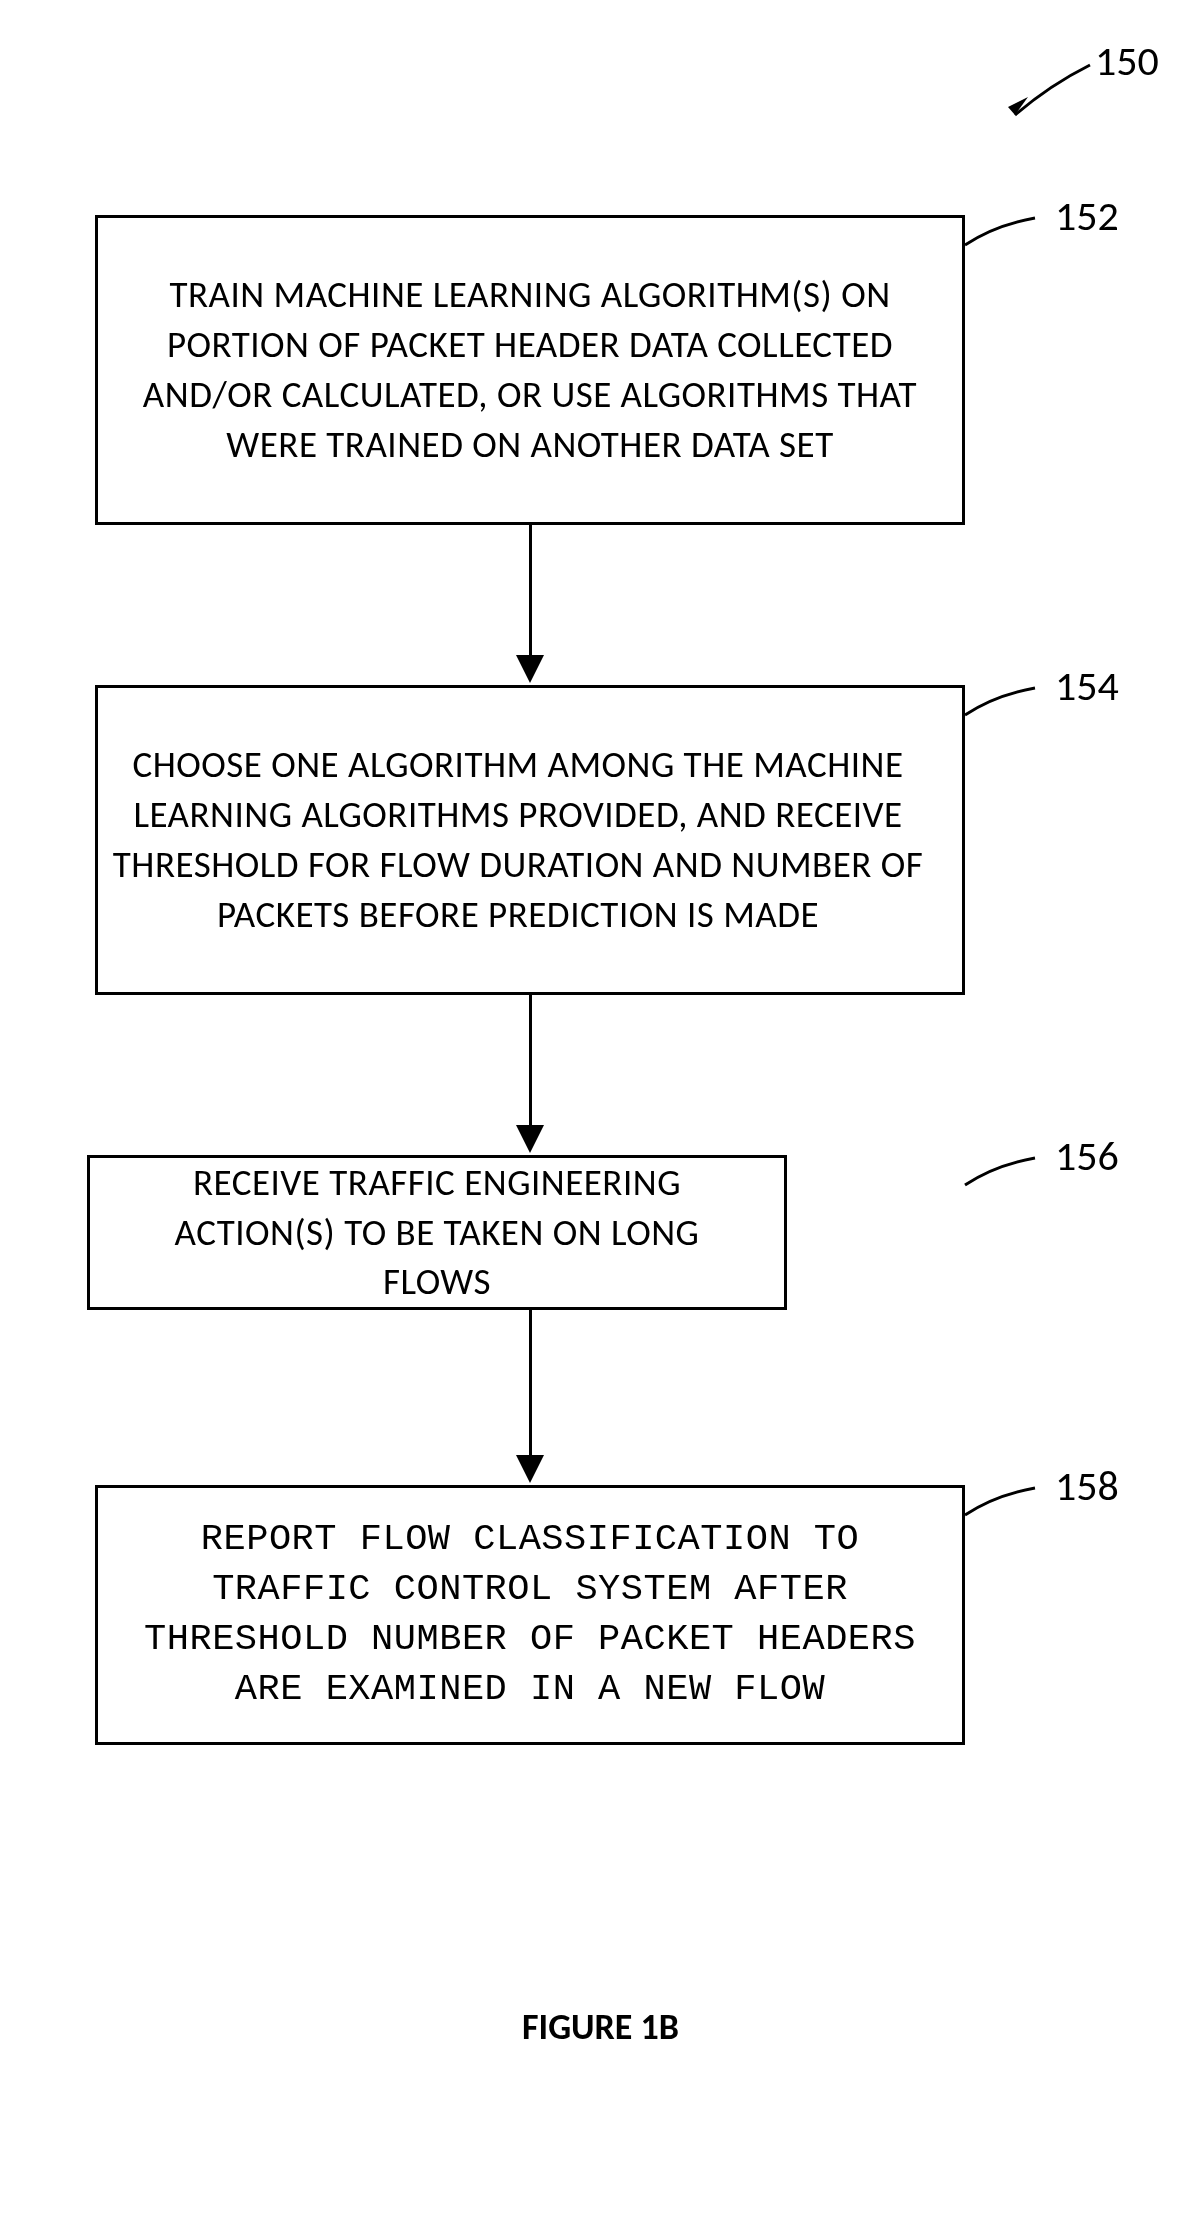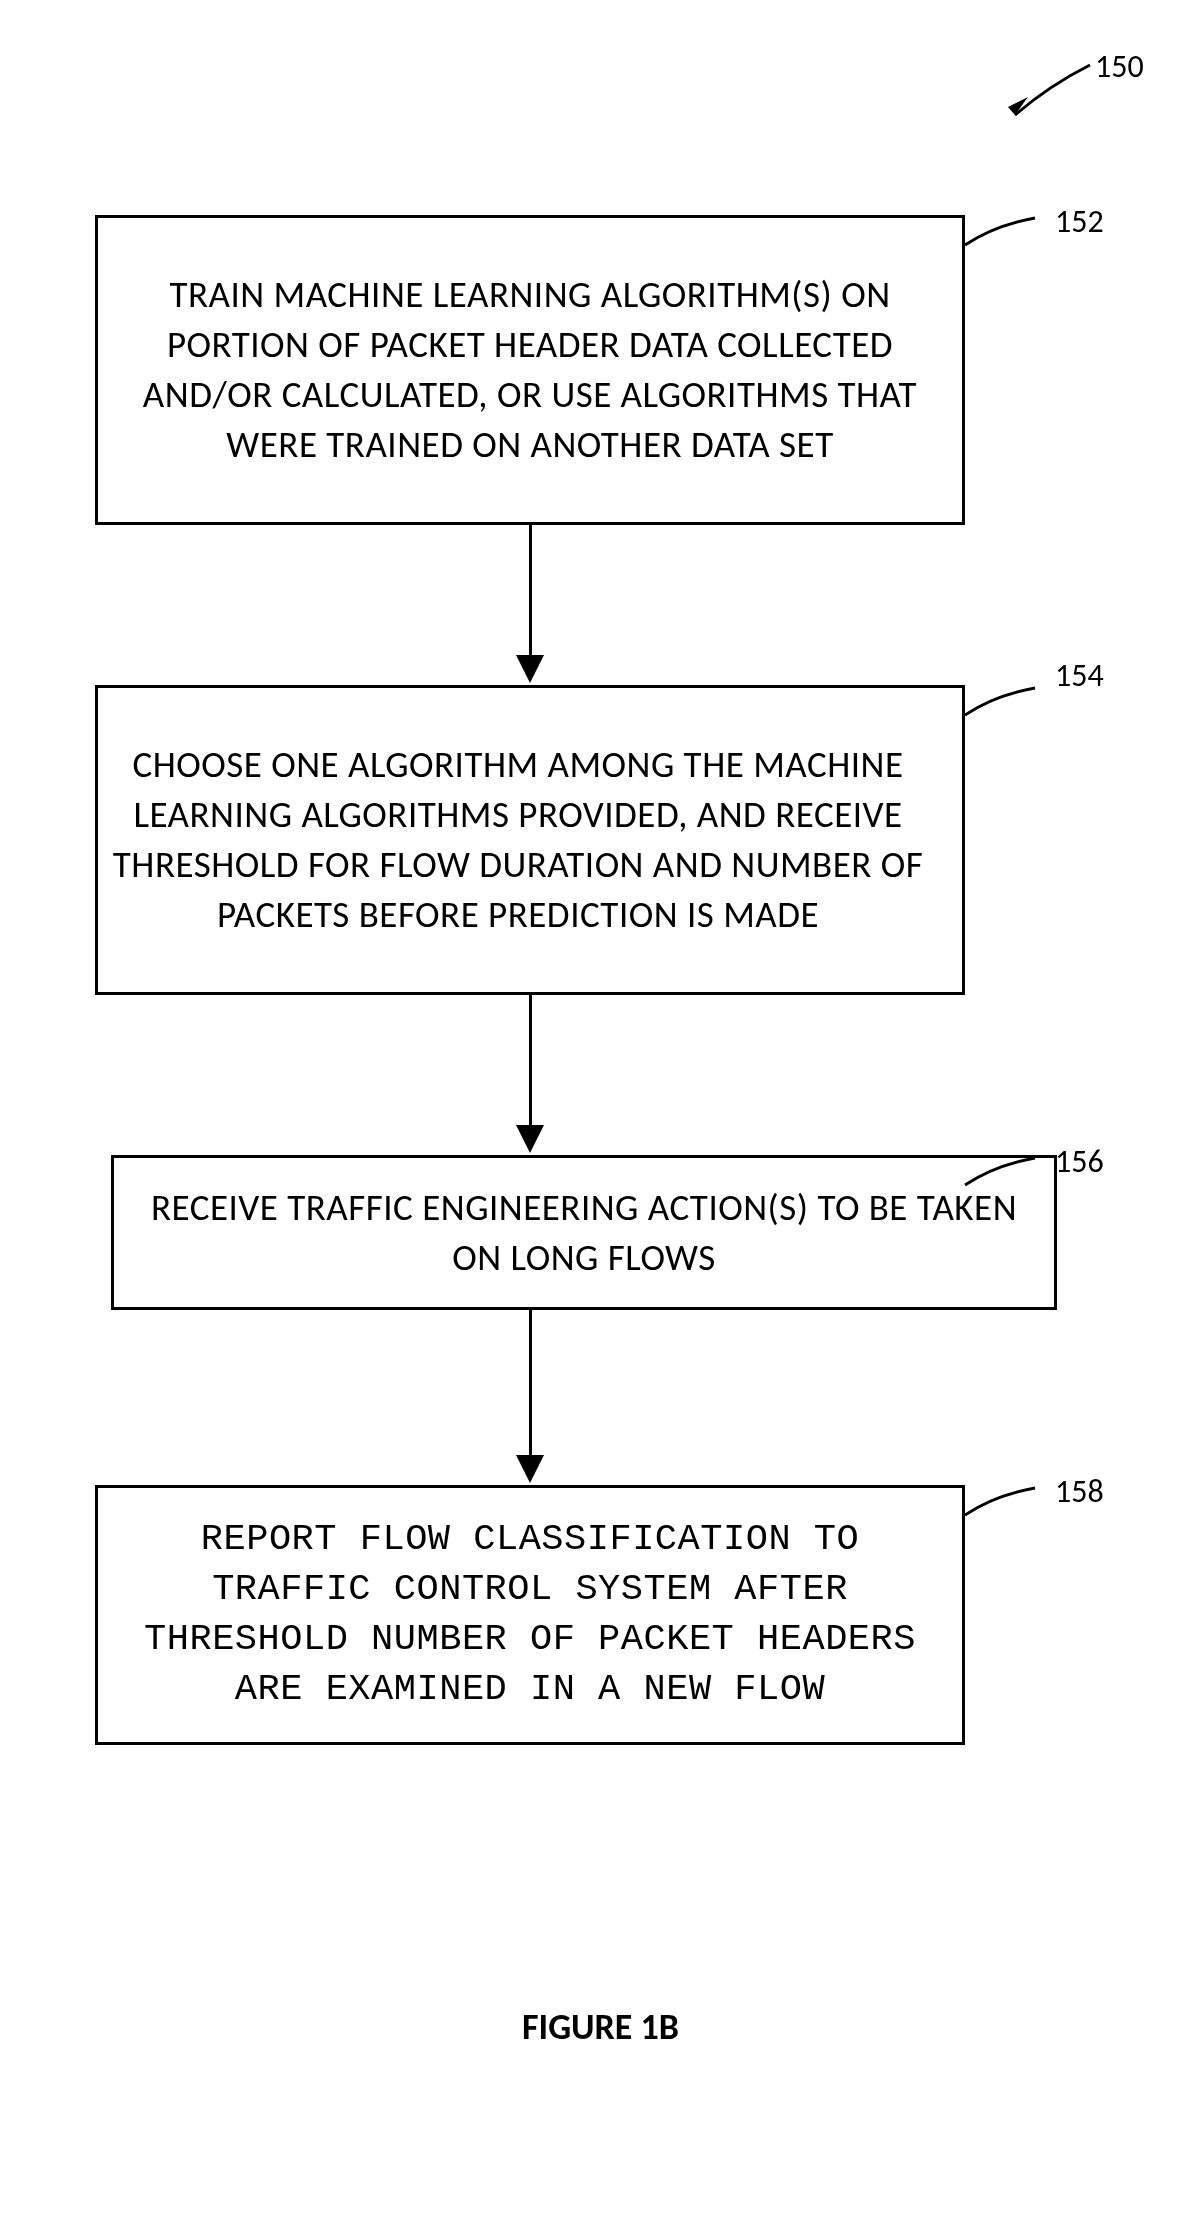--- a/index.html
+++ b/index.html
@@ -52,23 +52,22 @@
       width: 0;
       height: 0;
       border-left: 14px solid transparent;
       border-right: 14px solid transparent;
       border-top: 28px solid #000;
       margin: 0 auto;
     }
     
     .label {
       position: absolute;
-      font-size: 32px;
+      font-size: 42px;
       color: #000;
-      margin-top: 12px;
     }
     
     .leader-line {
       position: absolute;
     }
     
     .figure-title {
       position: absolute;
       font-size: 36px;
       font-weight: bold;
@@ -103,28 +102,28 @@
     <div class="arrow-line" style="height: 130px;"></div>
     <div class="arrow-head"></div>
   </div>
 
   <div class="flow-box" style="top: 685px; left: 95px; width: 870px; height: 310px; padding-left: 6px;">
     <span>CHOOSE ONE ALGORITHM AMONG THE MACHINE LEARNING ALGORITHMS PROVIDED, AND RECEIVE THRESHOLD FOR FLOW DURATION AND NUMBER OF PACKETS BEFORE PREDICTION IS MADE</span>
   </div>
   <svg class="leader-line" style="top: 680px; left: 960px; width: 90px; height: 60px;" viewBox="0 0 90 60">
     <path d="M 5 35 Q 35 15 75 8" stroke="#000" stroke-width="3" fill="none"></path>
   </svg>
-  <div class="label" style="top: 644px; left: 1055px;">154</div>
+  <div class="label" style="top: 660px; left: 1055px;">154</div>
 
   <div class="arrow" style="top: 995px; left: 530px;">
     <div class="arrow-line" style="height: 130px;"></div>
     <div class="arrow-head"></div>
   </div>
 
-  <div class="flow-box" style="top: 1155px; left: 111px; width: 946px; height: 155px;">
+  <div class="flow-box" style="top: 1155px; left: 87px; width: 700px; height: 155px;">
     <span>RECEIVE TRAFFIC ENGINEERING ACTION(S) TO BE TAKEN ON LONG FLOWS</span>
   </div>
   <svg class="leader-line" style="top: 1150px; left: 960px; width: 90px; height: 60px;" viewBox="0 0 90 60">
     <path d="M 5 35 Q 35 15 75 8" stroke="#000" stroke-width="3" fill="none"></path>
   </svg>
   <div class="label" style="top: 1130px; left: 1055px; text-align: right;">156</div>
 
   <div class="arrow" style="top: 1310px; left: 530px;">
     <div class="arrow-line" style="height: 145px;"></div>
     <div class="arrow-head"></div>

